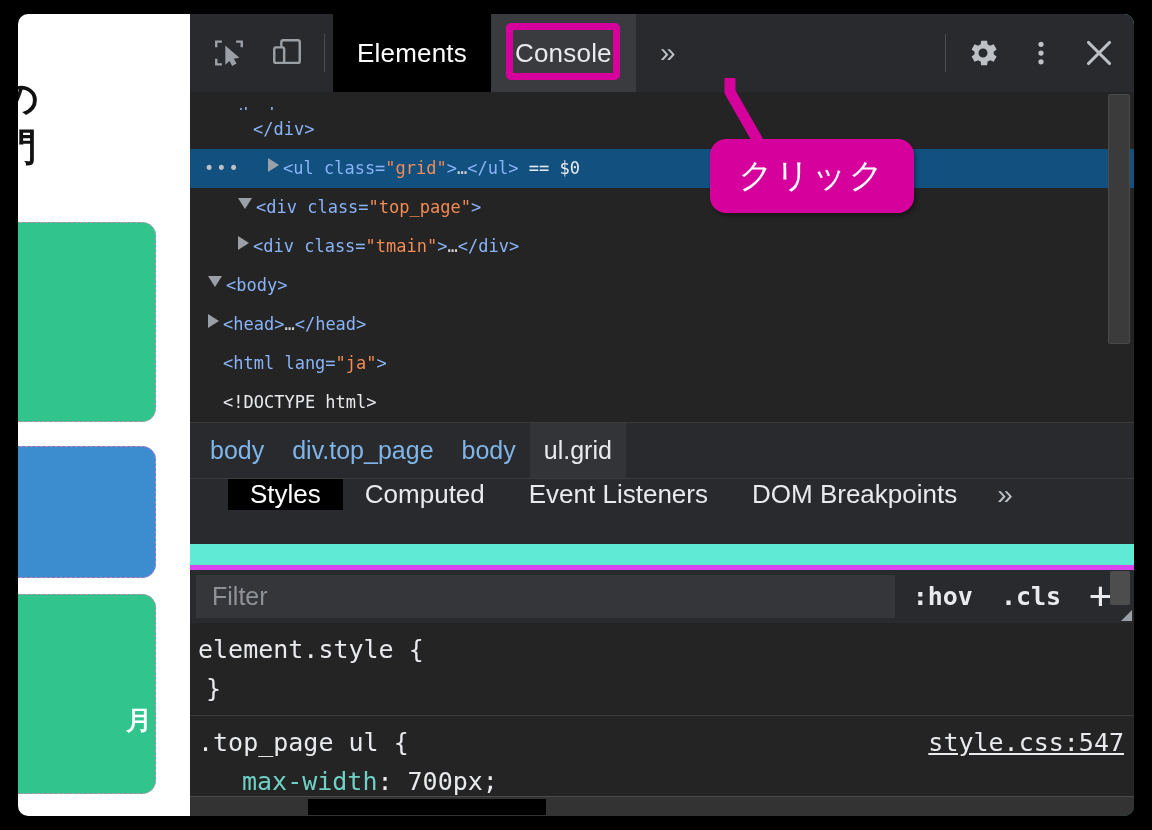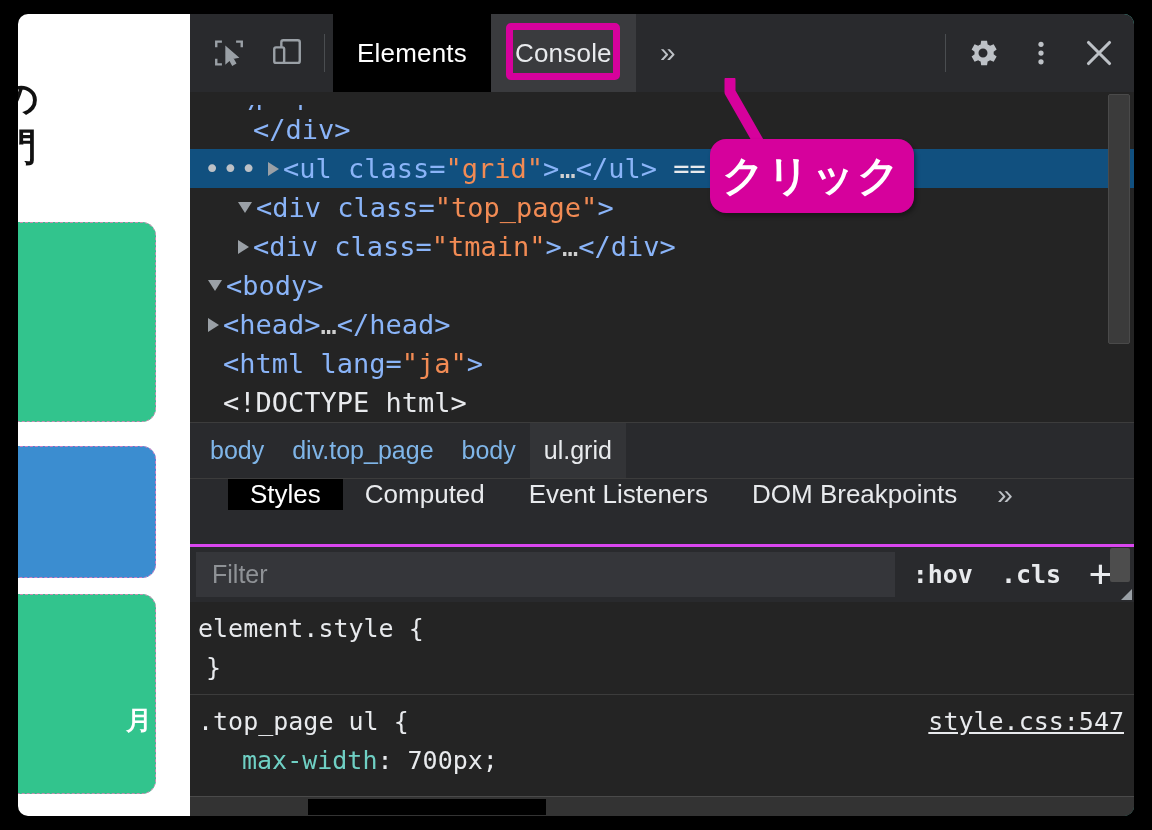--- a/index.html
+++ b/index.html
@@ -118,21 +118,21 @@
   }
 
   
   .dom-pane {
     flex: none;
     height: 330px;
     background: #242424;
     position: relative;
     overflow: hidden;
     font-family: "DejaVu Sans Mono", monospace;
-    font-size: 27px;
+    font-size: 17px;
     line-height: 39px;
     color: #a5c9ea;
     padding-top: 4px;
   }
   .dom-line {
     white-space: pre;
     padding-left: 18px;
     position: relative;
     height: 39px;
   }
@@ -214,23 +214,24 @@
     white-space: nowrap;
   }
   .stab.active { background: #000000; color: #ffffff; }
   .stab.more { color: #bdc1c6; font-size: 28px; padding: 0 18px; }
 
   
   .filter-row {
     flex: none;
     height: 58px;
     background: #292a2d;
-    border-top: 3px solid #d946ef;
+    border-top: 5px solid #d946ef;
     display: flex; align-items: stretch;
     position: relative;
+    margin-top: 21px;
   }
   .filter-box {
     flex: 1;
     margin: 5px 0 5px 6px;
     background: #35363a;
     display: flex; align-items: center;
     padding-left: 16px;
     font-size: 25px;
     color: #8f9296;
   }
@@ -306,22 +307,22 @@
     left: 710px; top: 139px;
     width: 204px; height: 74px;
     background: #d6019c;
     border-radius: 16px;
     display: flex; align-items: center; justify-content: center;
     box-shadow: 2px 3px 4px rgba(0,0,0,.35);
     z-index: 30;
   }
   .callout-text {
     font-family: "DejaVu Sans", sans-serif;
-    font-size: 42px;
-    font-weight: 700;
+    font-size: 34px;
+    font-weight: 400;
     color: #ffffff;
     letter-spacing: 2px;
     white-space: nowrap;
   }
   .callout-tail {
     position: absolute;
     z-index: 29;
     left: 722px; top: 78px;
     width: 46px; height: 76px;
   }

